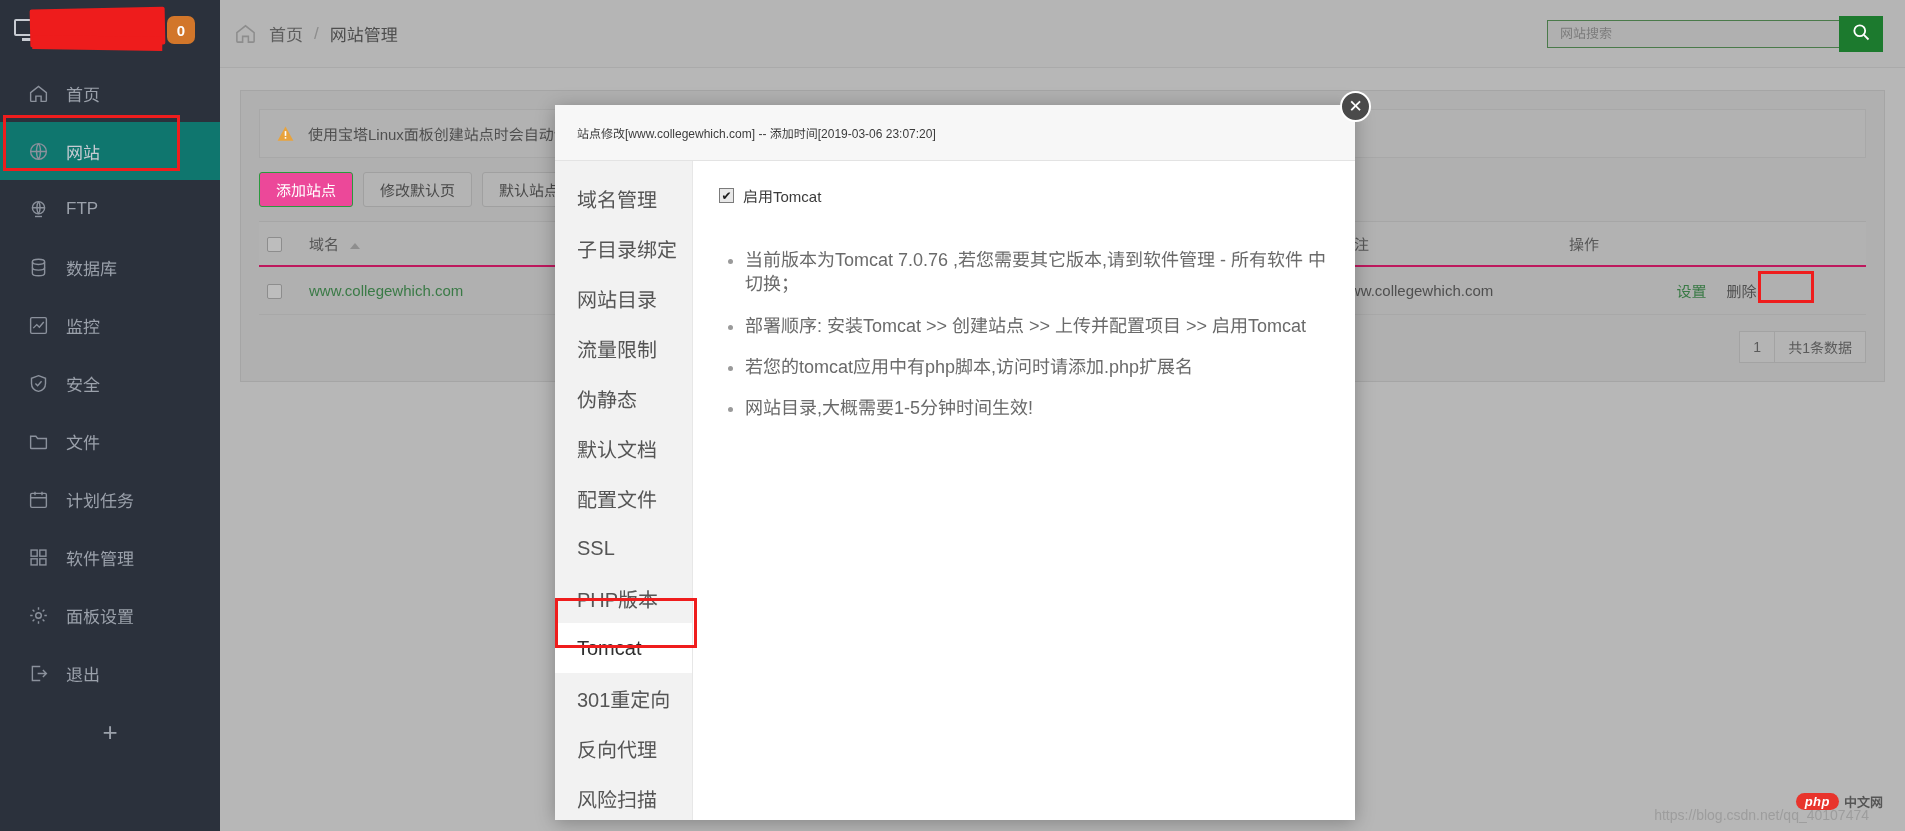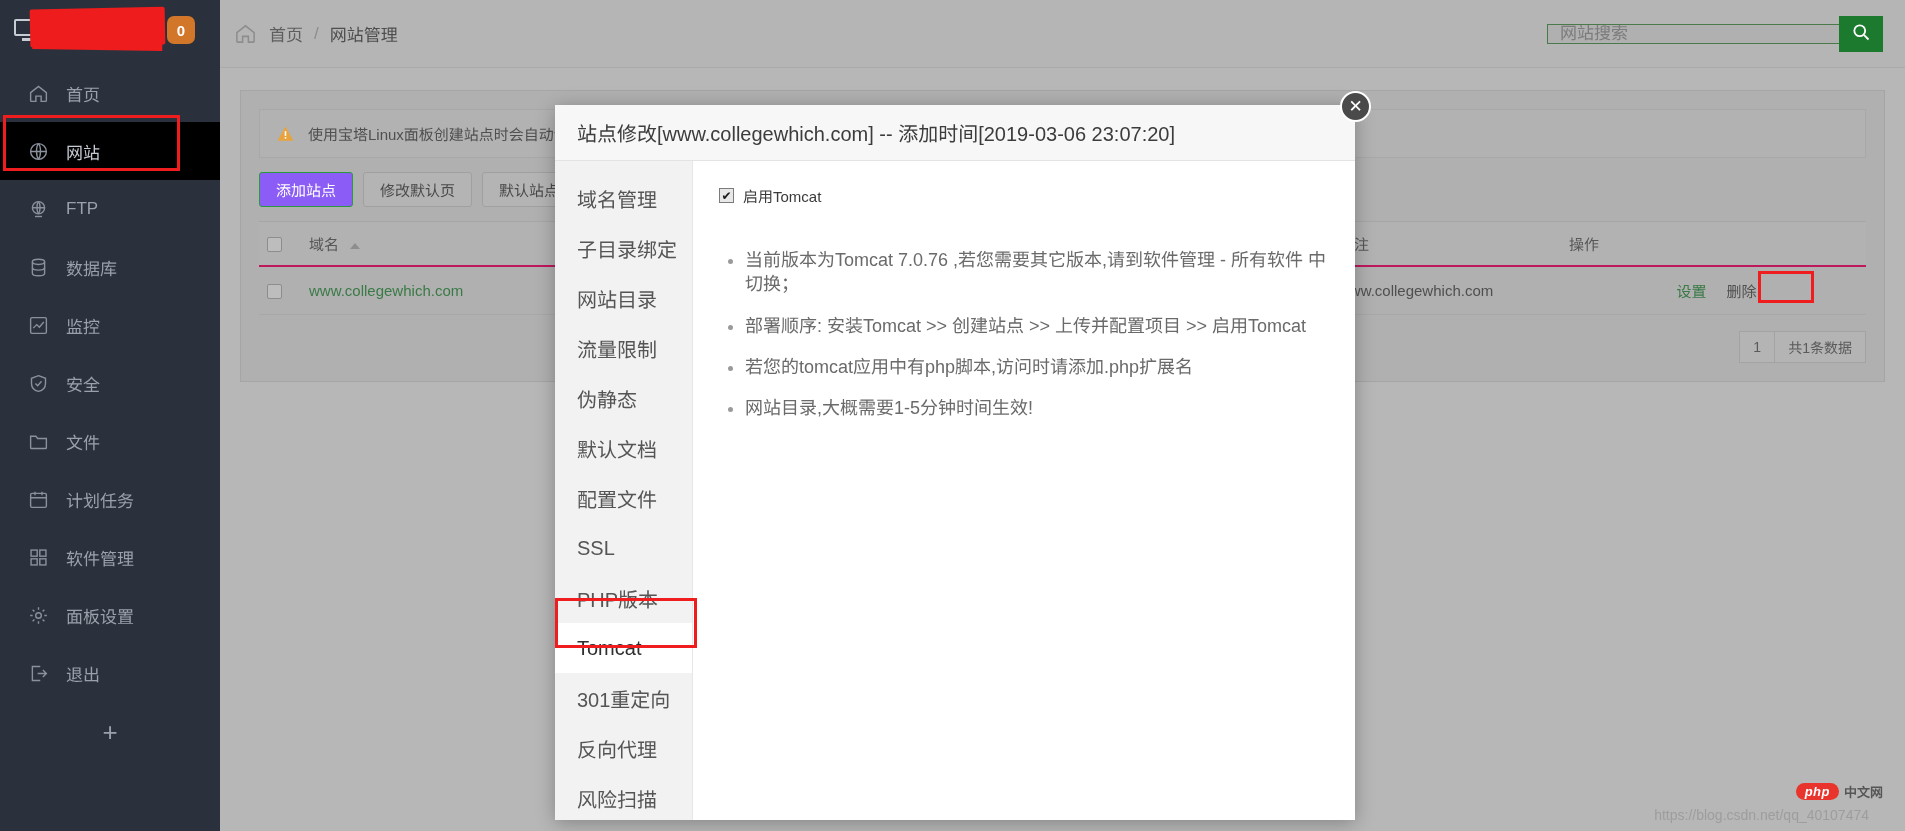--- a/index.html
+++ b/index.html
@@ -84,21 +84,21 @@
     position: relative;
   }
   .nav-item .nav-icon {
     width: 24px; height: 24px;
     margin-right: 16px;
     flex: 0 0 auto;
     display: flex; align-items: center; justify-content: center;
     color: #8b919c;
   }
   .nav-item .nav-icon svg { width: 21px; height: 21px; display: block; }
-  .nav-item.active { background: #000000; color: #c6cbd3; }
+  .nav-item.active { background: #0f766e; color: #c6cbd3; }
   .nav-highlight {
     position: absolute;
     left: 3px; top: 115px;
     width: 177px; height: 56px;
     border: 3px solid #ef1d1d;
     pointer-events: none;
     z-index: 3;
   }
   .nav-plus {
     height: 60px;
@@ -131,26 +131,26 @@
   .home-icon svg { width: 23px; height: 23px; }
   .crumb-sep { margin: 0 11px; color: #8d8d8d; }
   .crumb-link { color: #5e5e5e; cursor: pointer; }
   .crumb-current { color: #4e4e4e; }
   .topbar-spacer { flex: 1 1 auto; }
   .searchbox {
     display: flex; align-items: center;
     height: 36px;
   }
   .searchbox input {
-    width: 292px; height: 20px;
+    width: 292px; height: 28px;
     border: 1px solid #4a7a4a;
     border-right: none;
     background: #b0b0b0;
     color: #4a4a4a;
-    font-size: 17px;
+    font-size: 13px;
     padding: 0 12px;
     outline: none;
     font-family: "Liberation Sans", sans-serif;
   }
   .searchbox input::placeholder { color: #7c7c7c; }
   .search-btn {
     width: 44px; height: 36px;
     background: #1c7a2e;
     border: none;
     display: flex; align-items: center; justify-content: center;
@@ -187,21 +187,21 @@
     font-size: 15px;
     border-radius: 3px;
     border: 1px solid #a0a0a0;
     background: #b4b4b4;
     color: #4a4a4a;
     display: flex; align-items: center;
     cursor: pointer;
     font-family: "Liberation Sans", sans-serif;
   }
   .btn.primary {
-    background: #8b5cf6;
+    background: #ec4899;
     border-color: #2a9a3e;
     color: #fff;
   }
 
   table.sites {
     width: 100%;
     border-collapse: collapse;
     font-size: 15px;
   }
   table.sites th {
@@ -272,21 +272,21 @@
     background: #fff;
     box-shadow: 0 3px 18px rgba(0,0,0,.28);
     z-index: 20;
   }
   .modal-head {
     height: 56px;
     background: #f7f7f7;
     border-bottom: 1px solid #e3e3e3;
     display: flex; align-items: center;
     padding: 0 22px;
-    font-size: 20px;
+    font-size: 12px;
     color: #3c3c3c;
   }
   .modal-close {
     position: absolute;
     right: -16px; top: -14px;
     width: 31px; height: 31px;
     border-radius: 50%;
     background: #4a4a4a;
     color: #fff;
     display: flex; align-items: center; justify-content: center;
@@ -357,21 +357,21 @@
   .wm-url {
     position: absolute;
     right: 36px; bottom: 8px;
     font-size: 14px;
     color: #9d9d9d;
     z-index: 30;
     font-family: "Liberation Sans", sans-serif;
   }
   .wm-php {
     position: absolute;
-    right: 22px; bottom: 30px;
+    right: 22px; bottom: 20px;
     display: flex; align-items: center;
     z-index: 30;
   }
   .wm-php .php-pill {
     background: #e8342c;
     color: #fff;
     font-style: italic;
     font-weight: bold;
     font-size: 13px;
     padding: 1px 9px;

